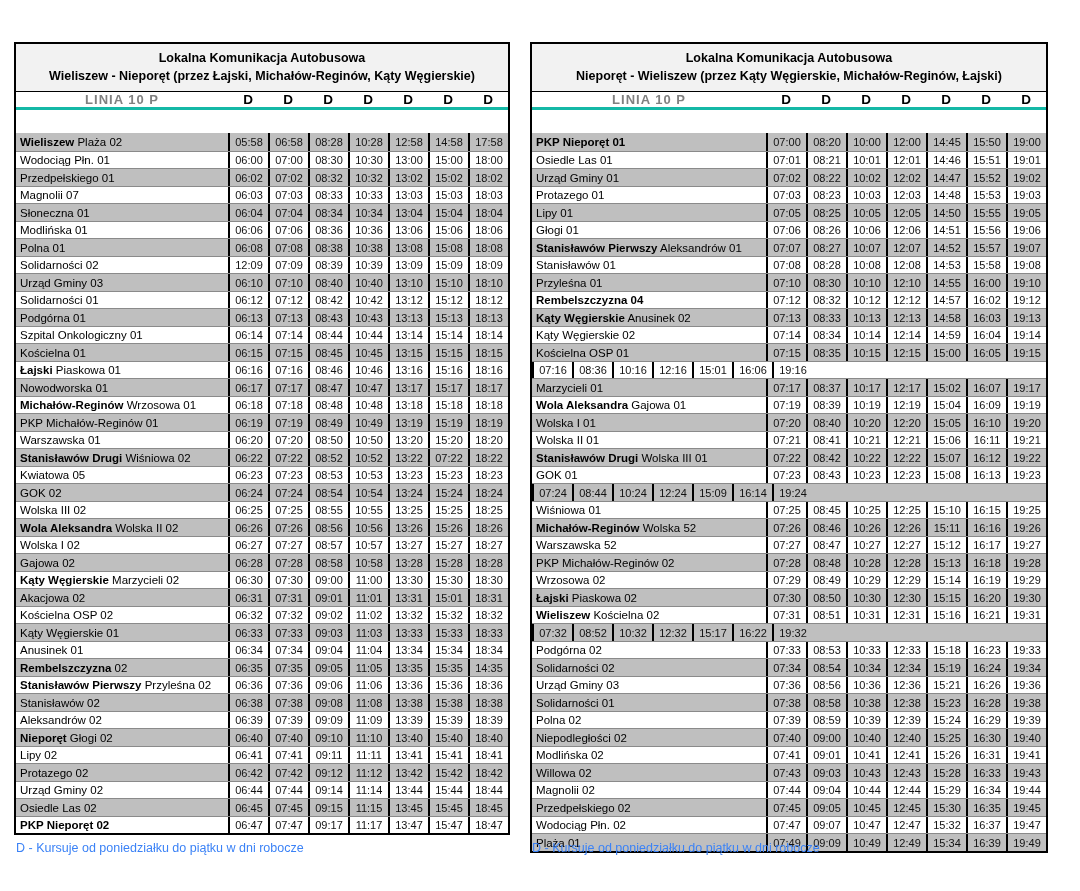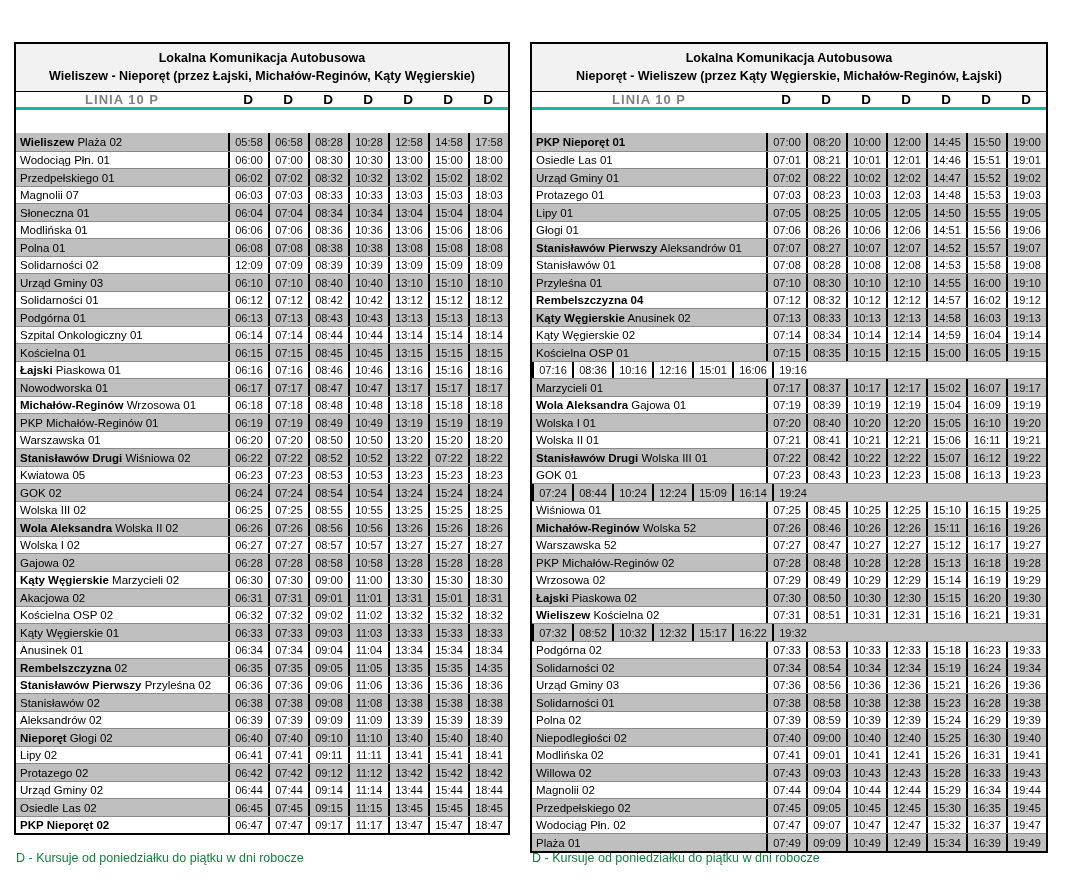--- a/index.html
+++ b/index.html
@@ -41,21 +41,21 @@
     padding-left: 4px; font-size: 11.5px; white-space: nowrap; overflow: hidden;
   }
   .stop-cell b { font-weight: bold; }
   .stop-cell span { white-space: pre; }
   .time-cell {
     width: 40px; border-left: 2px solid #000;
     display: flex; align-items: center; justify-content: center;
     font-size: 11px; color: #111;
   }
   .footnote {
-    position: absolute; top: 841px; font-size: 12.5px; color: #15803d; margin-top: 10px;
+    position: absolute; top: 841px; font-size: 12.5px; color: #3b82f6;
   }
   #fn0 { left: 16px; }
   #fn1 { left: 532px; }
 </style>
 </head>
 <body>
 
 <div class="page">
 
   <section class="tt" id="tt0">

